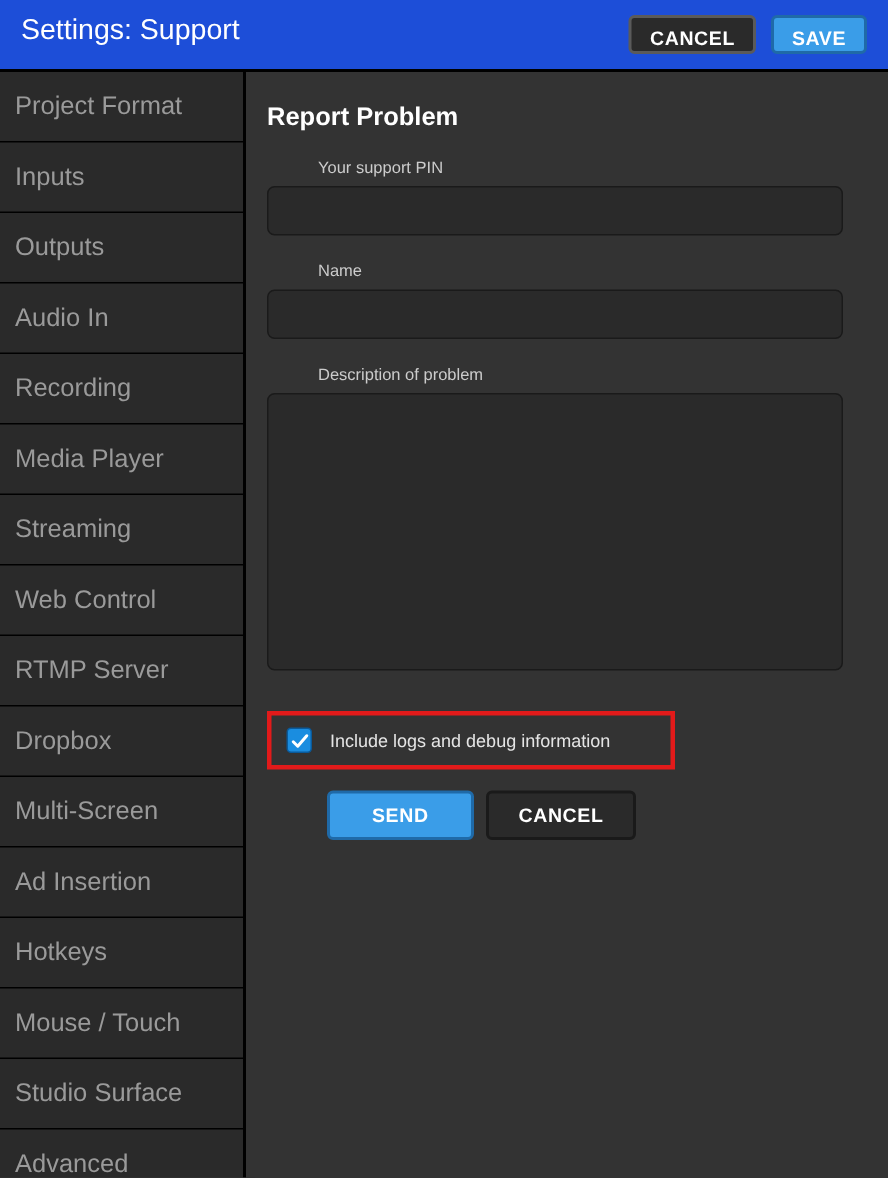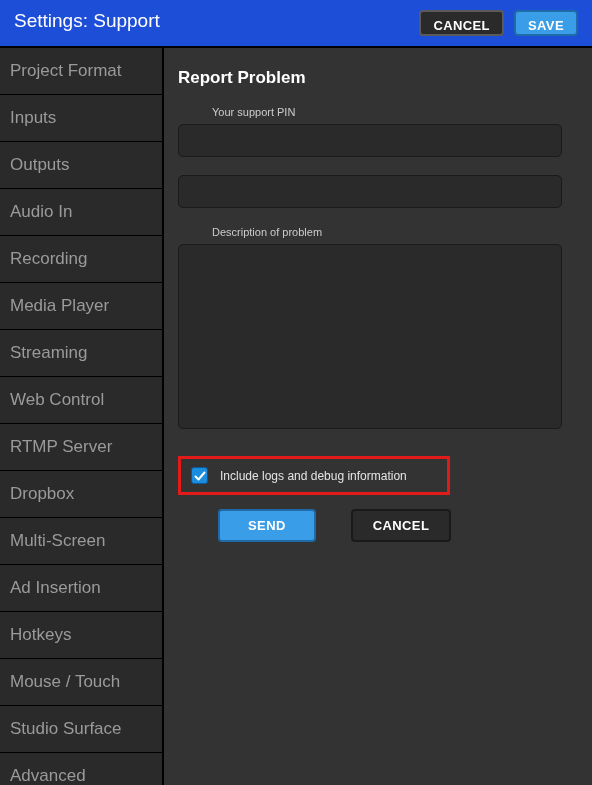--- a/index.html
+++ b/index.html
@@ -139,21 +139,21 @@
     .checkbox svg {
       width: 12px;
       height: 12px;
     }
     .checkbox-label {
       font-size: 12px;
       color: #e5e5e5;
     }
     .form-buttons {
       display: flex;
-      gap: 35px;
+      gap: 8px;
       padding-left: 40px;
     }
     .btn-send {
       background: #3a9de8;
       border: 2px solid #1f6aa8;
       color: #ffffff;
       padding: 7px 28px;
       border-radius: 4px;
       font-size: 13px;
       font-weight: bold;
@@ -217,20 +217,21 @@
 
   <div class="content">
     <div class="content-title">Report Problem</div>
 
     <div class="form-group">
       <label class="form-label">Your support PIN</label>
       <input type="text" class="form-input" value="" style="">
     </div>
 
     <div class="form-group">
+      <label class="form-label">Name</label>
       <input type="text" class="form-input" value="" style="">
     </div>
 
 
     <div class="form-group">
       <label class="form-label">Description of problem</label>
       <textarea class="form-textarea" style=""></textarea>
     </div>
 
     <div class="checkbox-highlight">

